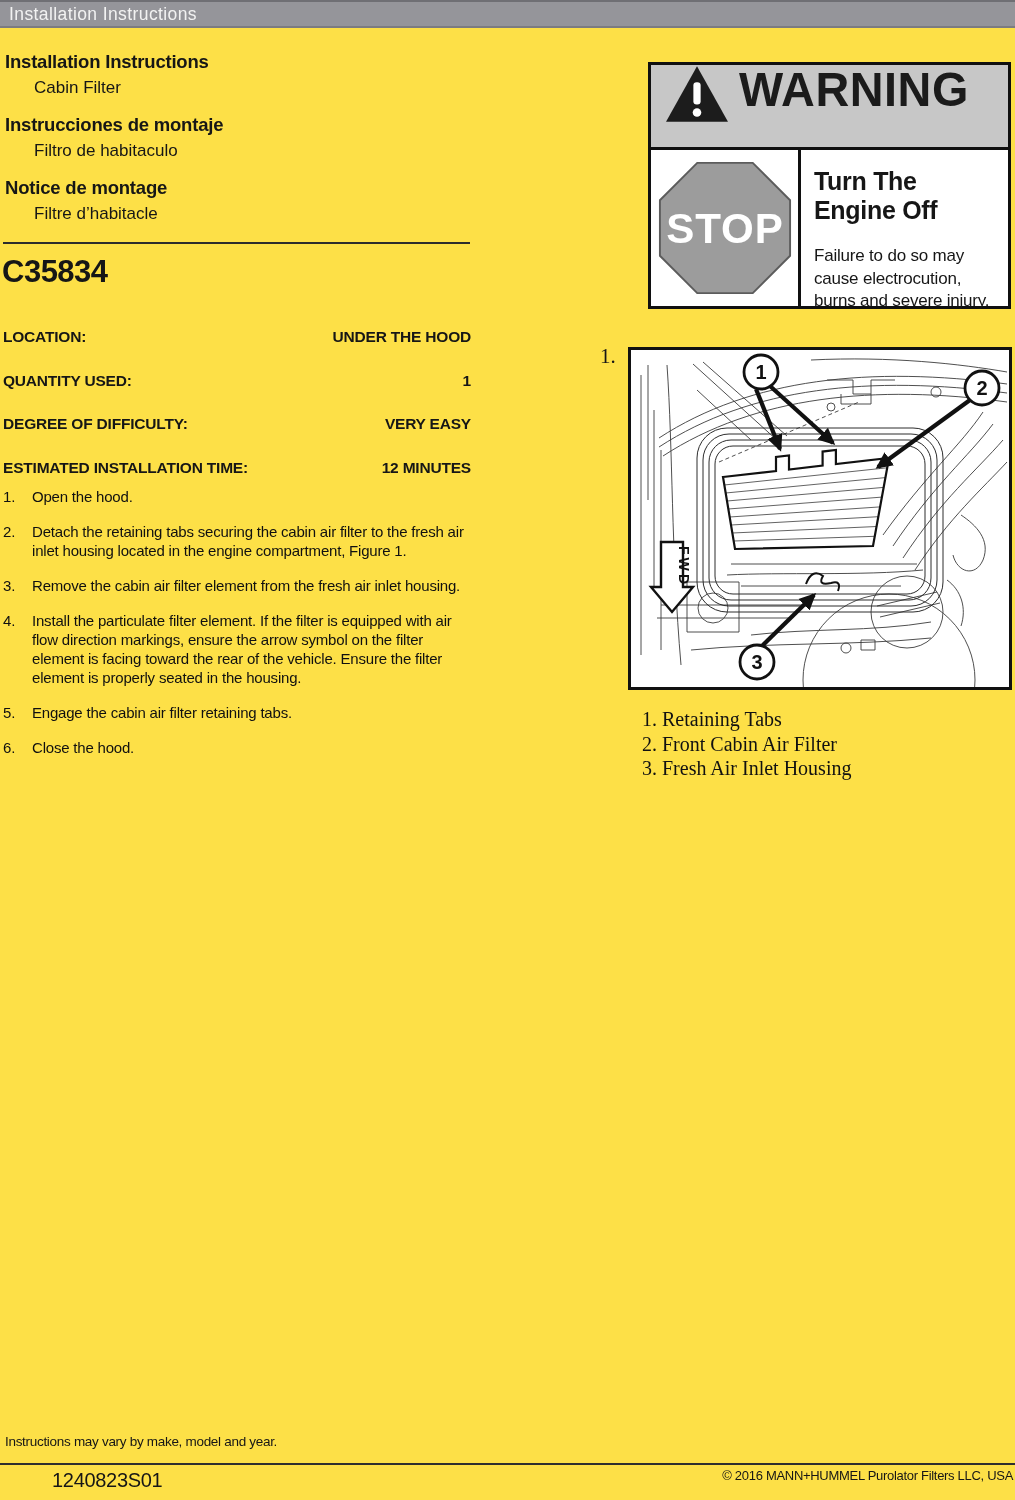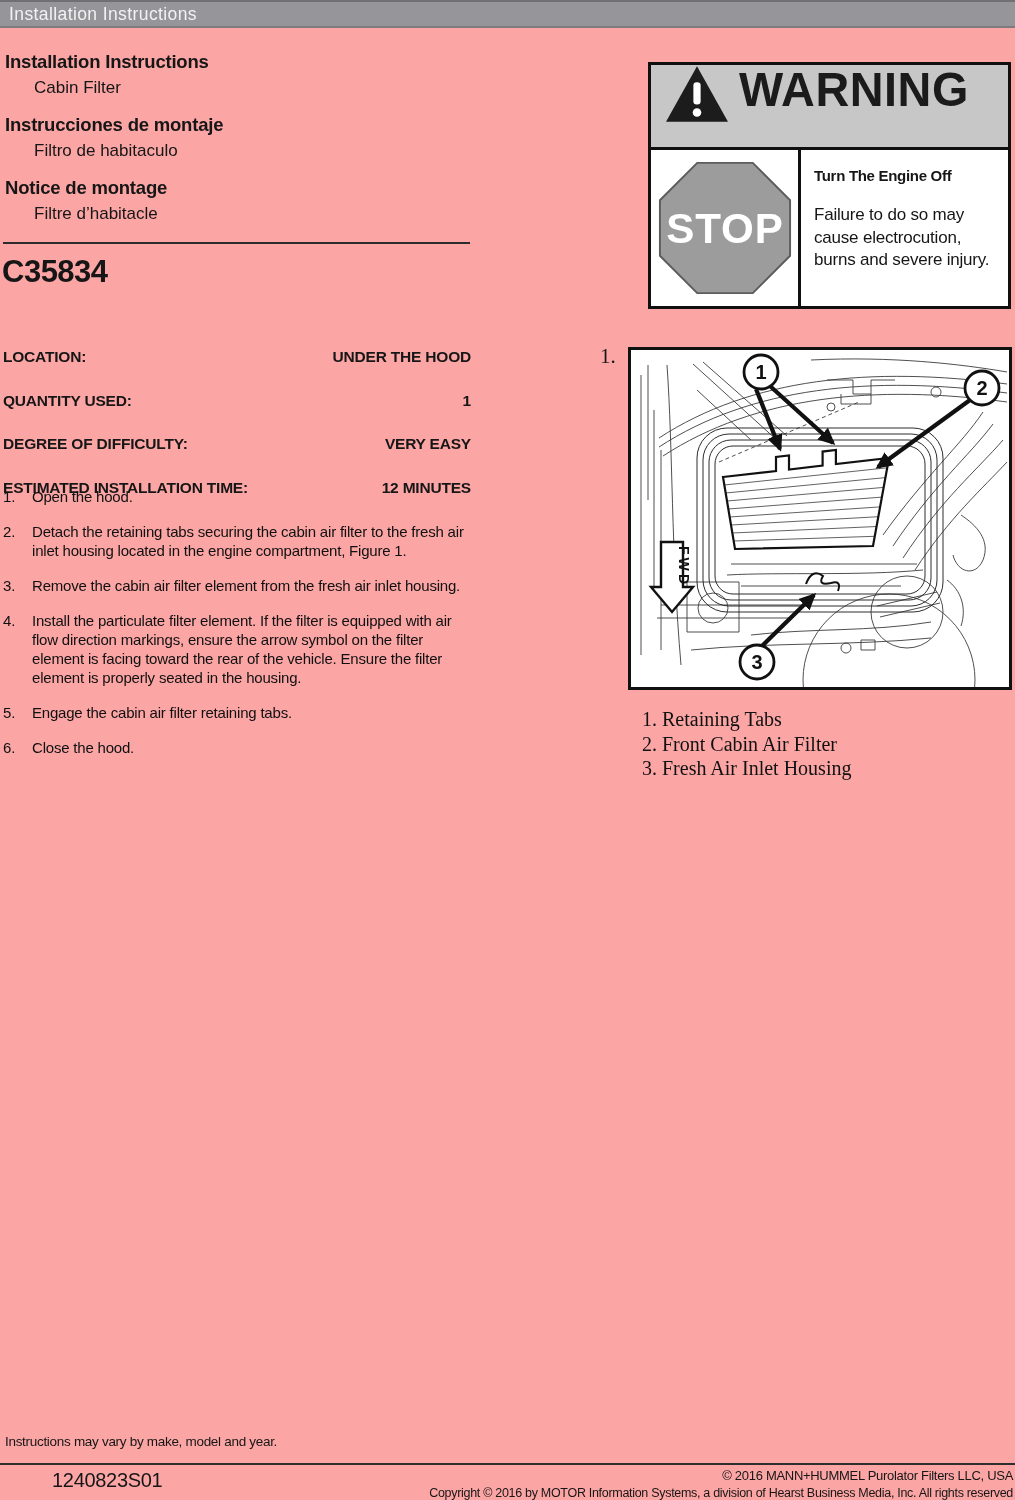--- a/index.html
+++ b/index.html
@@ -1,35 +1,35 @@
 <!DOCTYPE html>
 <html><head>
 <meta charset="utf-8">
 <style>
   * { margin:0; padding:0; box-sizing:border-box; }
   html,body { background:#ffffff; }
   .page {
-    position:relative; width:1015px; height:1500px; background:#fca5a5;
+    position:relative; width:1015px; height:1500px; background:#fde047;
     font-family:"Liberation Sans", sans-serif; color:#161616; overflow:hidden;
   }
   
   .topbar {
     position:absolute; left:0; top:0; width:1015px; height:28px;
     background:#95959a; border-top:2px solid #6f6f74; border-bottom:2px solid #7c7c81;
     color:#f2f2f2; font-size:17.5px; line-height:24px; padding-left:9px;
     letter-spacing:0.4px;
   }
   
   .hblock { position:absolute; left:5px; width:470px; }
   .hblock .t { font-size:18.5px; font-weight:bold; letter-spacing:-0.2px; }
   .hblock .s { font-size:17px; margin-left:29px; margin-top:5px; }
   .divider { position:absolute; left:3px; top:242px; width:467px; border-top:2px solid #2c2c2c; }
   .partnum { position:absolute; left:2px; top:254px; font-size:31px; font-weight:bold; letter-spacing:-0.5px; }
   
-  .specs { position:absolute; left:3px; top:328px; width:468px;margin-top:20px; }
+  .specs { position:absolute; left:3px; top:328px; width:468px; }
   .spec-row { display:flex; justify-content:space-between; margin-bottom:25.5px; font-size:15.5px; font-weight:bold; letter-spacing:-0.2px; }
   
   .steps { position:absolute; left:3px; top:487px; width:470px; }
   .step { display:flex; margin-bottom:16px; font-size:15px; line-height:19px; letter-spacing:-0.2px; color:#101010; }
   .step .n { flex:0 0 29px; }
   .step .tx { flex:1; }
   
   .warnbox {
     position:absolute; left:648px; top:62px; width:363px; height:247px;
     border:3px solid #101010; background:#ffffff;
@@ -38,21 +38,21 @@
     height:85px; background:#c7c7c7; border-bottom:3px solid #101010;
     display:flex; padding-left:13px;
   }
   .warnword {
     font-size:45px; font-weight:bold; color:#1b1b1b; margin-left:9px;
     letter-spacing:0.5px; transform:scale(1.04,1.08); transform-origin:left center;
   }
   .warnbody { display:flex; height:156px; }
   .stopcell { flex:0 0 150px; border-right:3px solid #101010; display:flex; align-items:center; justify-content:center; }
   .warntext { flex:1; padding:17px 10px 0 13px; }
-  .warntext .h { font-size:15px; font-weight:bold; letter-spacing:-0.3px; }
+  .warntext .h { font-size:25px; font-weight:bold; letter-spacing:-0.3px; }
   .warntext .p { font-size:17px; line-height:22.5px; margin-top:20px; letter-spacing:-0.2px; }
   
   .figlabel { position:absolute; left:600px; top:344px; font-family:"Liberation Serif", serif; font-size:21px; }
   .figframe { position:absolute; left:628px; top:347px; width:384px; height:343px; border:3px solid #111; background:#fff; }
   .legend { position:absolute; left:642px; top:707px; font-family:"Liberation Serif", serif; font-size:20px; line-height:24.5px; color:#111; }
   
   .footnote { position:absolute; left:5px; top:1434px; font-size:13.5px; letter-spacing:-0.3px; }
   .footline { position:absolute; left:0; top:1463px; width:1015px; border-top:2px solid #2e2e2e; }
   .docnum { position:absolute; left:5px; top:1469px; font-size:20px; letter-spacing:-0.3px;margin-left:47px; }
   .copy1 { position:absolute; right:2px; top:1468px; font-size:13px; letter-spacing:-0.3px; text-align:left; }
@@ -259,15 +259,14 @@
   <div class="legend">
     <div>1. Retaining Tabs</div>
     <div>2. Front Cabin Air Filter</div>
     <div>3. Fresh Air Inlet Housing</div>
   </div>
 
   <div class="footnote">Instructions may vary by make, model and year.</div>
   <div class="footline"></div>
   <div class="docnum">1240823S01</div>
   <div class="copy1">© 2016 MANN+HUMMEL Purolator Filters LLC, USA</div>
-  <div class="copy2">Copyright © 2016 by MOTOR Information Systems, a division of Hearst Business Media, Inc. All rights reserved</div>
 
 </div>
 
 </body></html>

